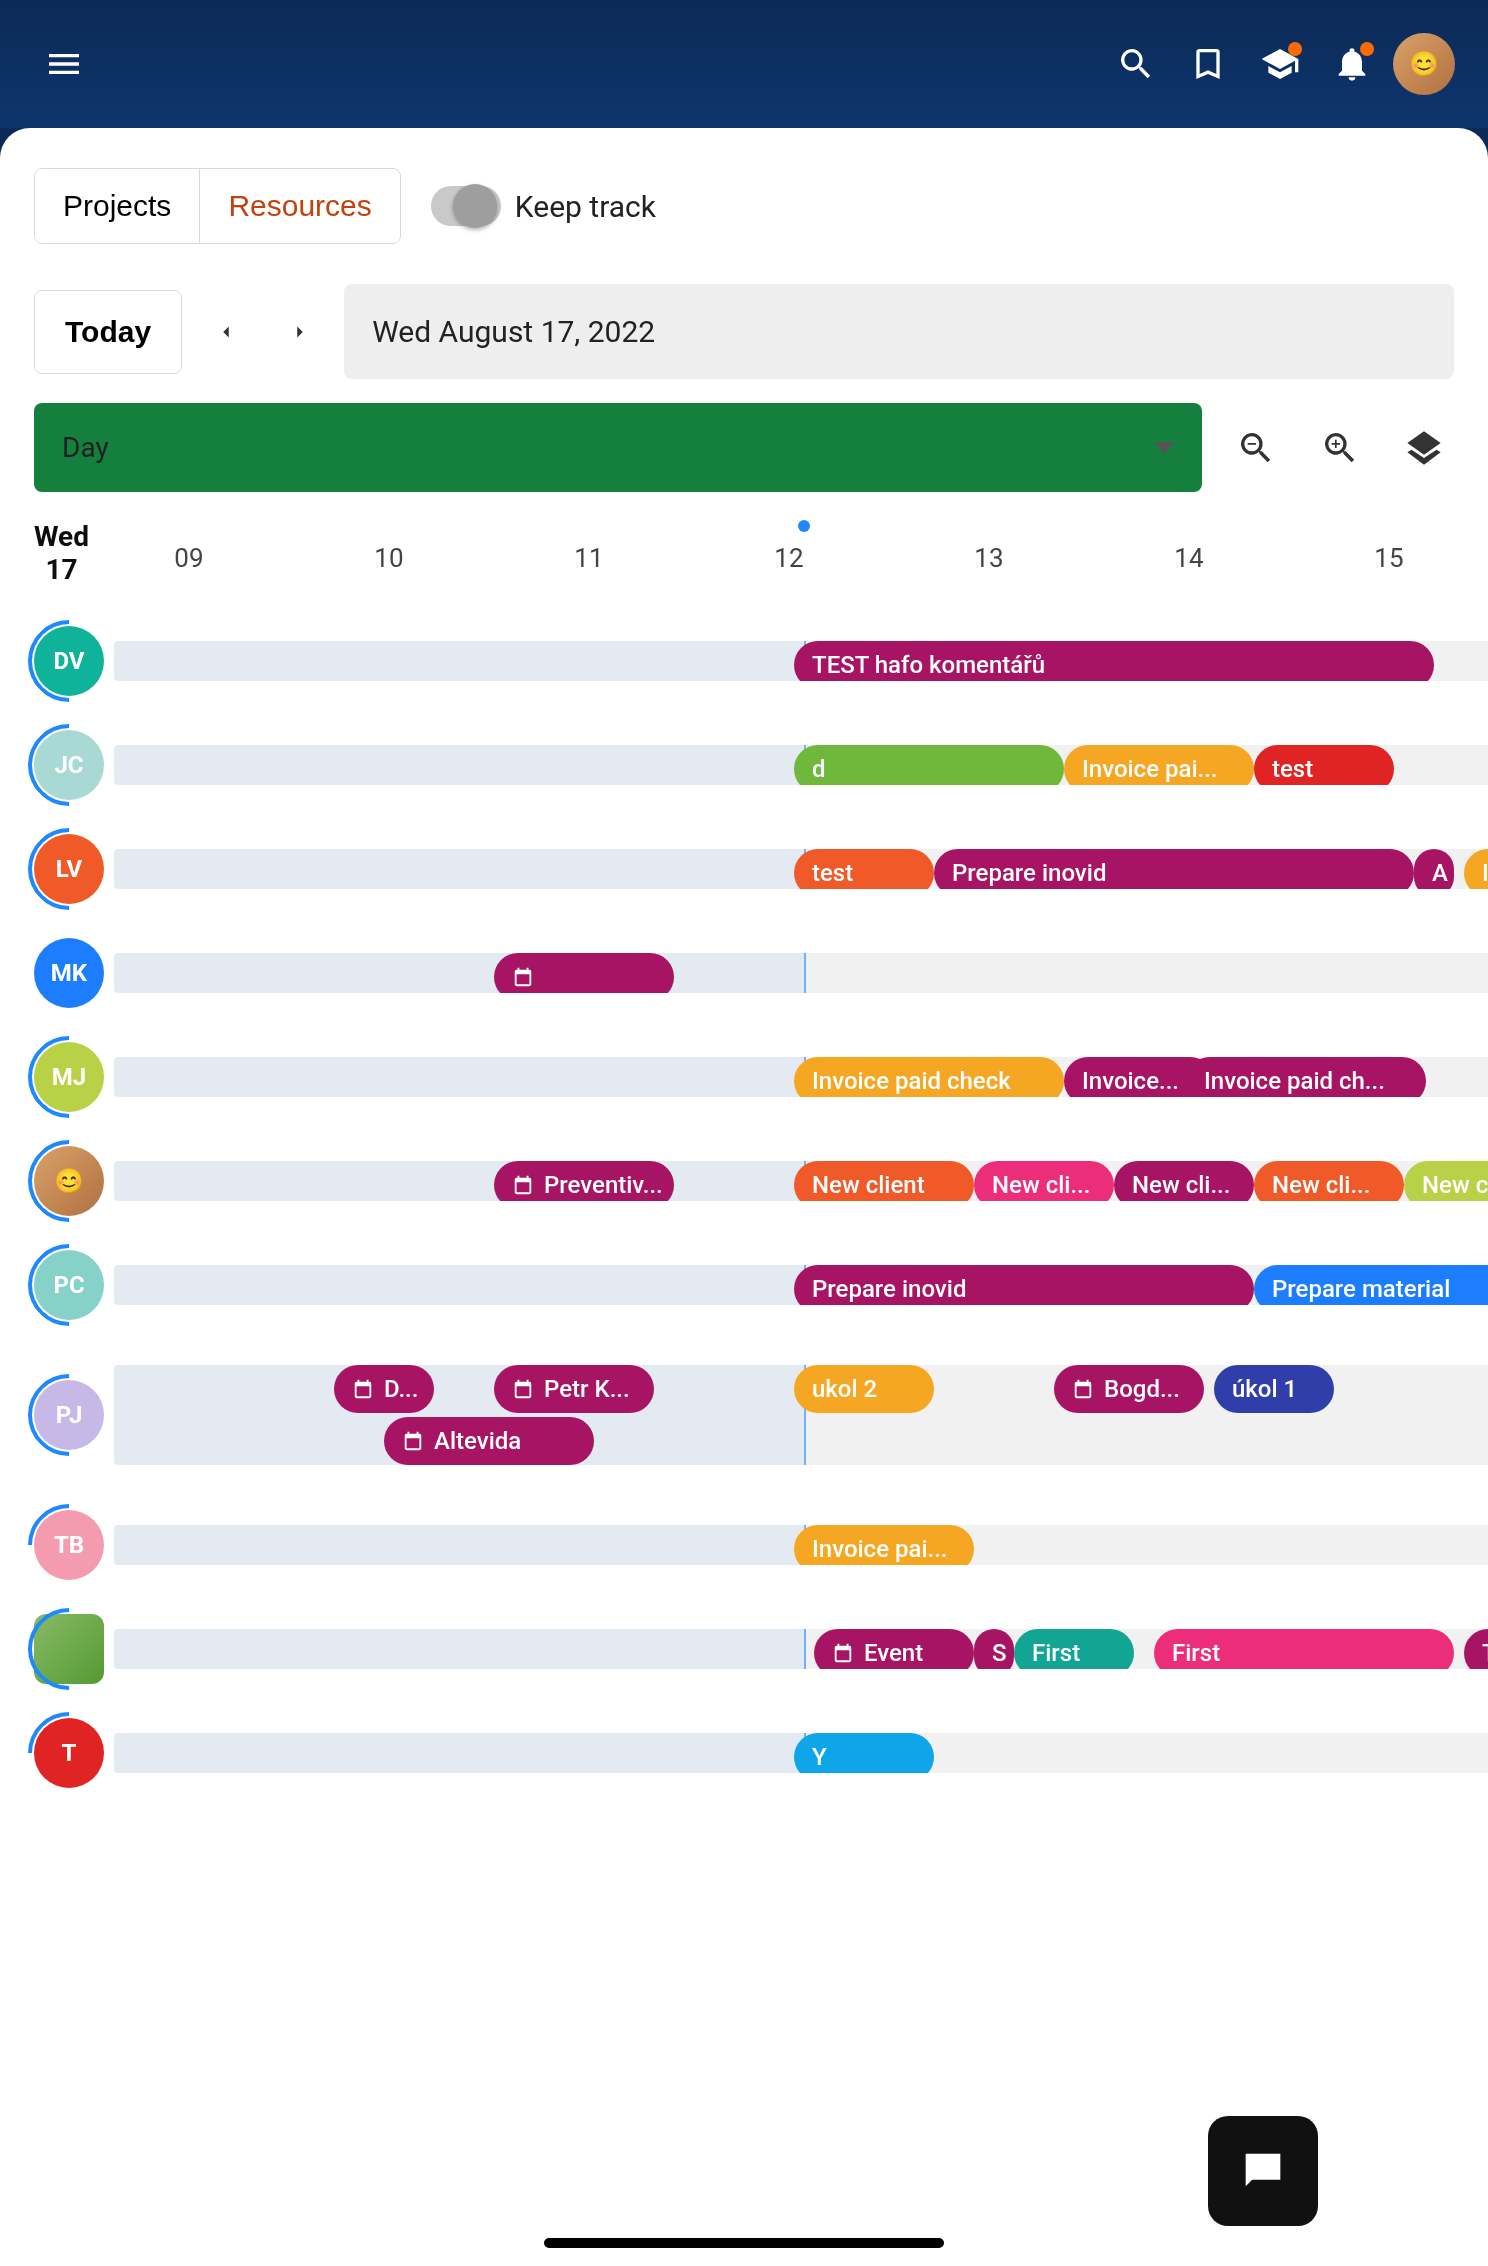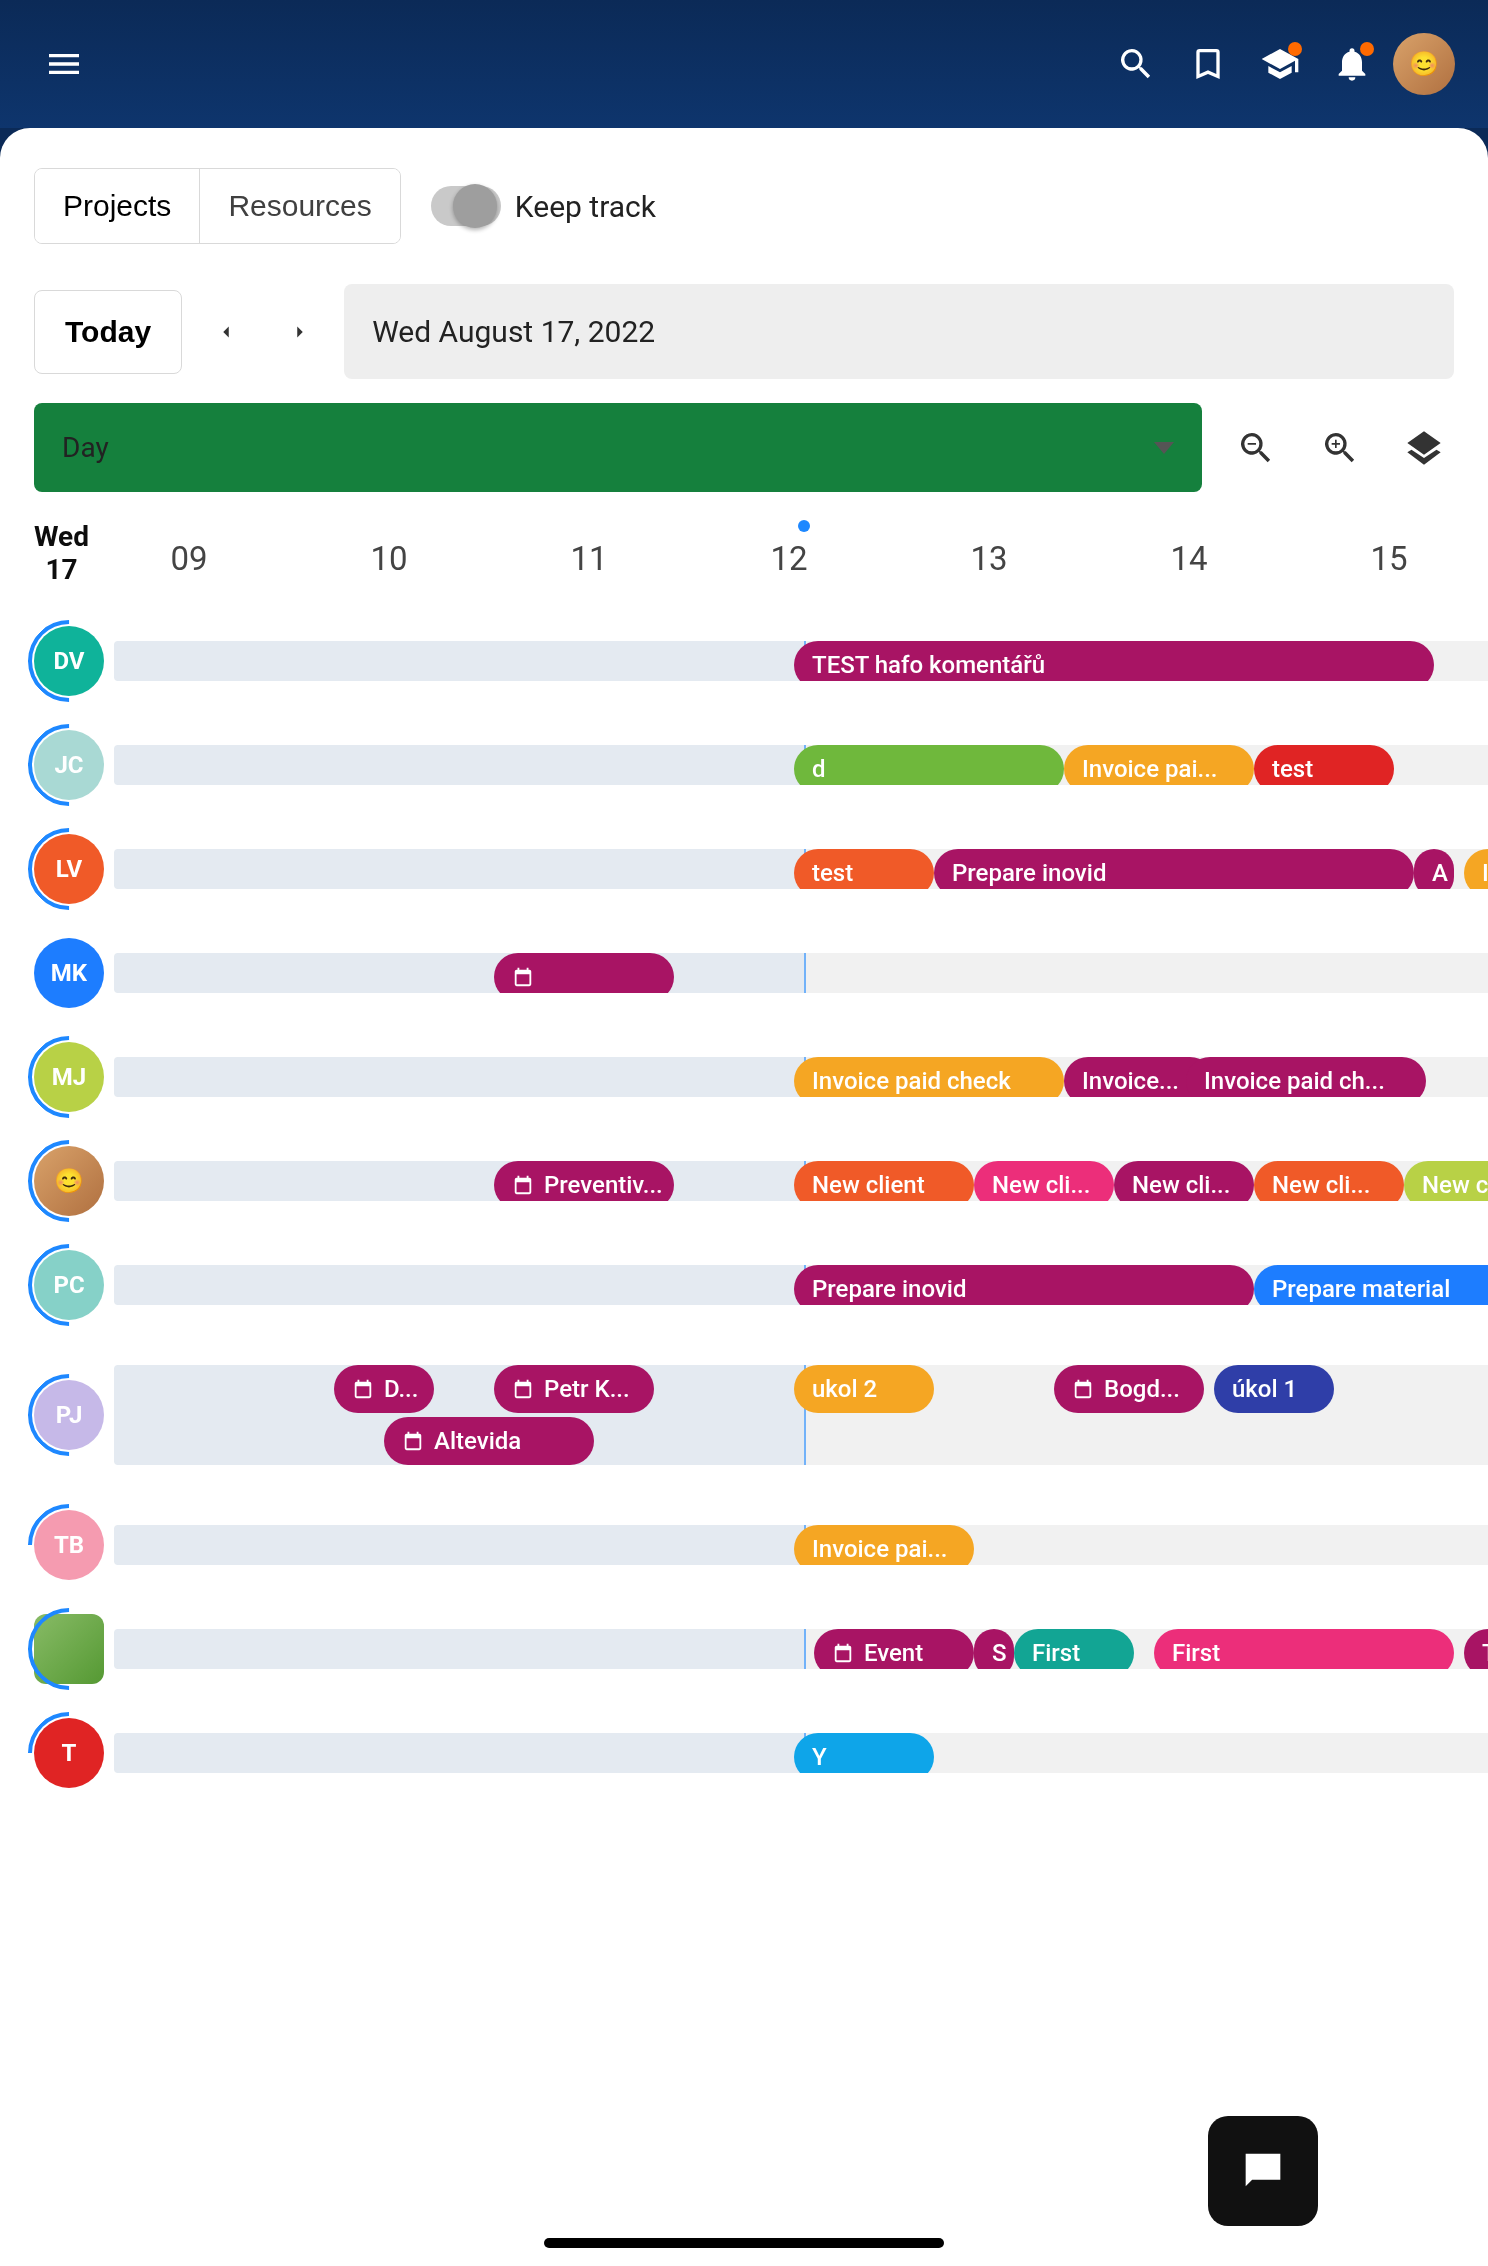--- a/index.html
+++ b/index.html
@@ -18,21 +18,21 @@
   
   .page-header { display: flex; align-items: center; padding: 0 34px 30px 34px; }
   .page-title { font-size: 58px; font-weight: 800; color: #0d0d0d; letter-spacing: -0.5px; }
   .kebab { width: 60px; height: 60px; display:flex; align-items:center; justify-content:center; cursor:pointer; }
   .kebab svg { width: 10px; height: 36px; fill:#4a4a4a; }
   
   
   .row-controls { display:flex; align-items:center; gap: 30px; padding: 0 34px 40px 34px; }
   .tab-group { display:flex; border:1px solid #d9d9d9; border-radius:8px; overflow:hidden; }
   .tab-btn { padding: 20px 28px; font-size: 30px; font-weight: 500; background:#fff; cursor:pointer; border:none; }
-  .tab-btn.active { color:#404040; }
+  .tab-btn.active { color:#c2410c; }
   .tab-btn + .tab-btn { border-left:1px solid #d9d9d9; }
   .toggle-wrap { display:flex; align-items:center; gap:14px; }
   .toggle { width:70px; height:40px; border-radius:20px; background:#c9c9c9; position:relative; cursor:pointer; }
   .toggle-knob { position:absolute; top:-2px; left:22px; width:44px; height:44px; border-radius:50%; background:#9e9e9e; box-shadow:0 2px 4px rgba(0,0,0,.3); }
   .toggle-label { font-size: 30px; color:#222; }
   
   
   .date-row { display:flex; align-items:center; gap:14px; padding:0 34px 24px 34px; }
   .today-btn { border:1px solid #d9d9d9; background:#fff; border-radius:8px; padding:24px 30px; font-size:30px; font-weight:700; cursor:pointer; }
   .nav-btn { width:60px; height:60px; display:flex; align-items:center; justify-content:center; cursor:pointer; }
@@ -43,21 +43,21 @@
   .view-row { display:flex; align-items:center; gap:24px; padding:0 34px 28px 34px; }
   .view-select { flex:1; background:#15803d; border-radius:8px; padding:28px; font-size:28px; color:#222; display:flex; align-items:center; justify-content:space-between; cursor:pointer; }
   .view-select svg { width:20px; height:14px; fill:#555; }
   .zoom-btn { width:60px; height:60px; display:flex; align-items:center; justify-content:center; cursor:pointer; }
   .zoom-btn svg { width:40px; height:40px; fill:#333; }
   
   
   .timeline-header { display:flex; align-items:flex-end; padding:0 0 10px 34px; font-size:26px; position:relative; }
   .th-daylabel { width:80px; font-size:28px; font-weight:700; color:#0d0d0d; text-align:center; }
   .th-hours { flex:1; display:flex; position:relative; height:56px; align-items:center; }
-  .th-hour { width:200px; flex:0 0 200px; text-align:center; color:#444; font-size:33px; }
+  .th-hour { width:200px; flex:0 0 200px; text-align:center; color:#444; font-size:26px; }
   
   
   .rows { position:relative; }
   .track-row { display:flex; align-items:center; padding-left:34px; min-height:78px; margin-top:26px; position:relative; }
   .track-row.tall { min-height:130px; }
   .avatar-cell { width:80px; flex:0 0 80px; display:flex; align-items:center; justify-content:flex-start; }
   .res-avatar { width:70px; height:70px; border-radius:50%; display:flex; align-items:center; justify-content:center; color:#fff; font-weight:700; font-size:24px; position:relative; }
   .res-avatar .ring { position:absolute; inset:-6px; border-radius:50%; border:4px solid #1e88ff; border-right-color:transparent; border-bottom-color:transparent; transform:rotate(-45deg); }
   .track { flex:1; height:40px; background:#f1f1f1; position:relative; border-radius:4px 0 0 4px; overflow:hidden; }
   .track.tall { height:100px; }

